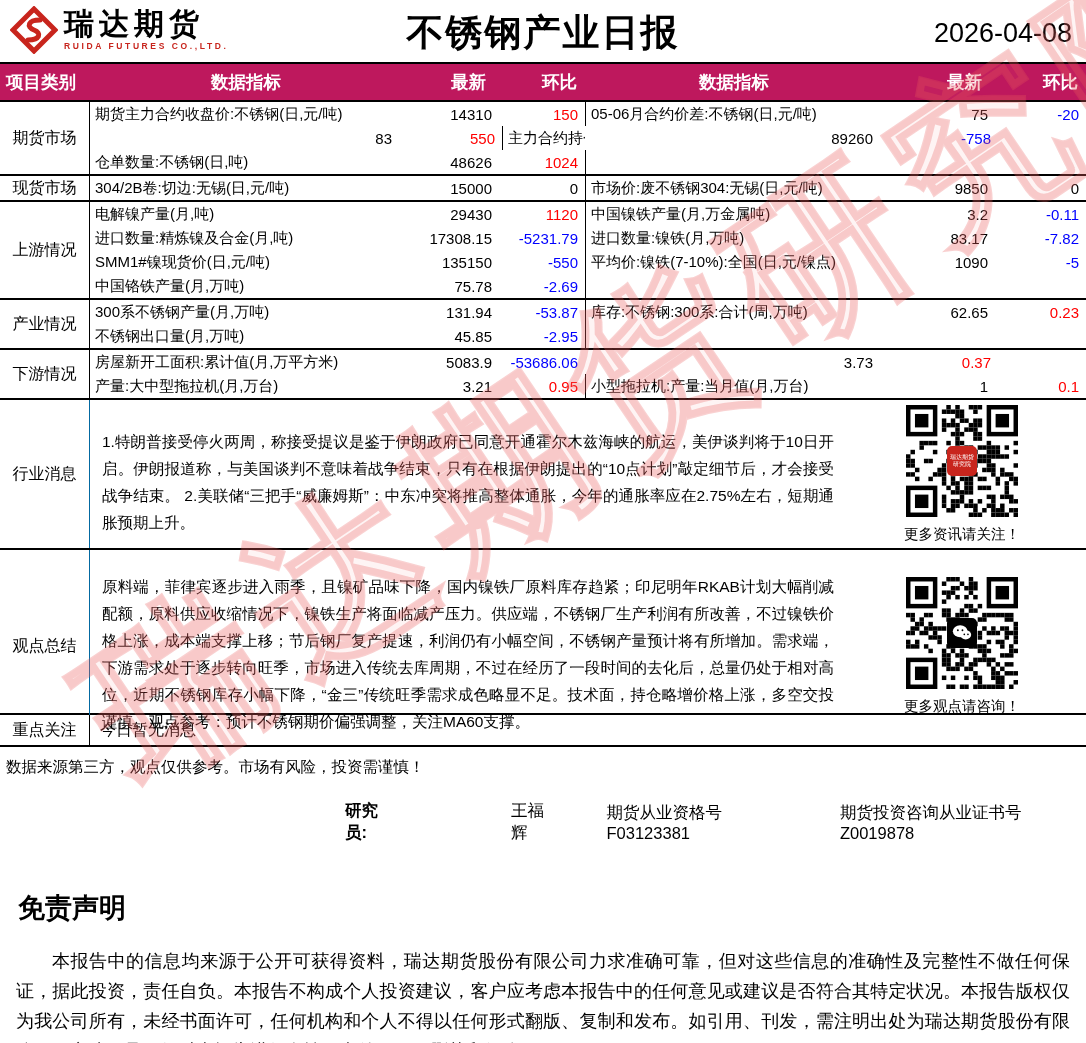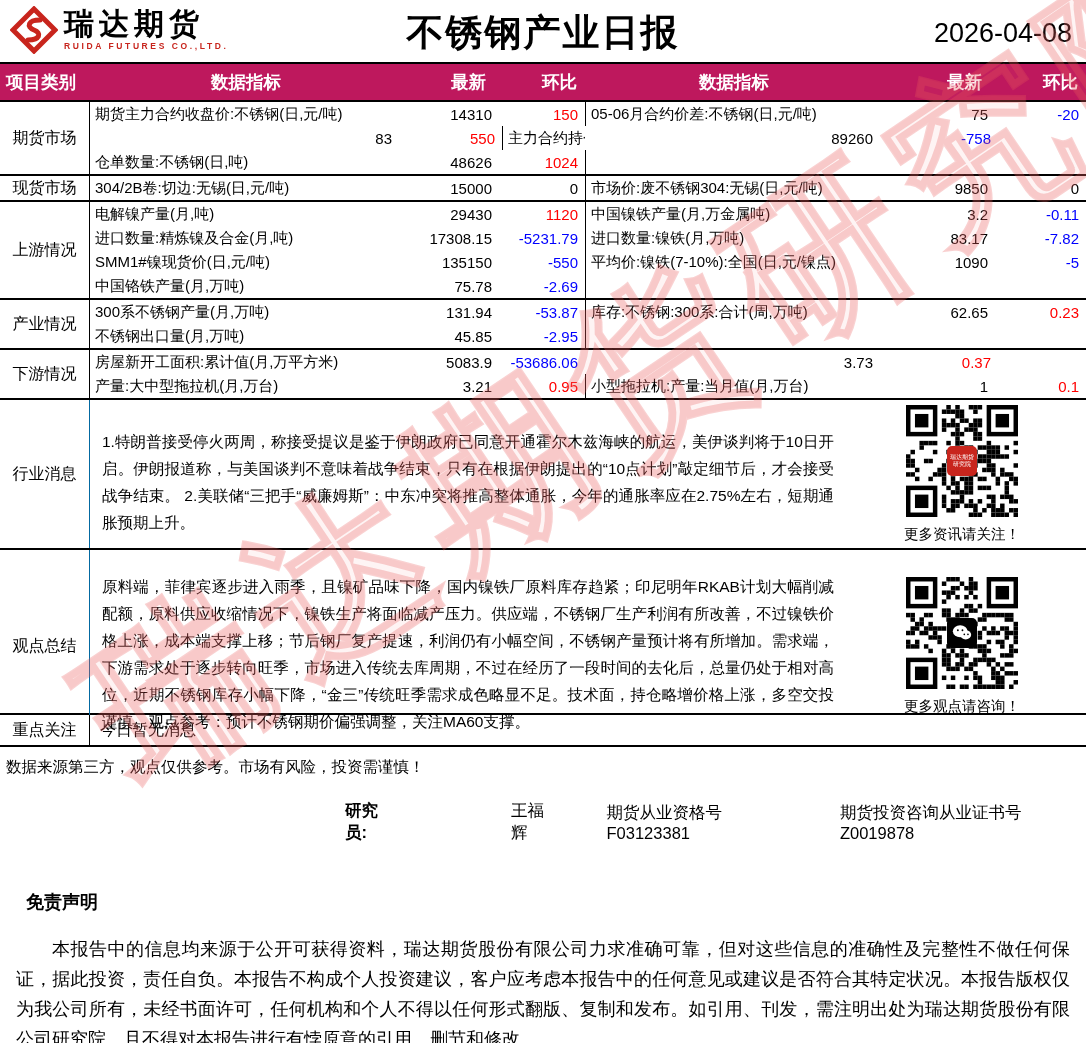--- a/index.html
+++ b/index.html
@@ -53,21 +53,21 @@
   .focus .ftxt{padding-left:10px;font-size:16px;}
 
   .src-note{padding:10px 0 0 6px;font-size:15.5px;}
   .researcher{display:flex;align-items:center;margin-top:22px;padding-left:345px;font-size:16.5px;gap:0;}
   .researcher .rlab{font-weight:bold;}
   .researcher .rname{margin-left:113px;}
   .researcher .rqual{margin-left:48px;}
   .researcher .rcert{margin-left:42px;}
 
   .disclaimer{margin-top:46px;padding:0 14px;}
-  .disclaimer h2{margin:12px;font-size:18px;font-weight:bold;}
+  .disclaimer h2{margin:4px;font-size:27px;font-weight:bold;}
   .disclaimer p{margin:20px 0 0 0;font-size:18px;line-height:30px;text-align:justify;text-indent:2em;padding:0 2px;}
 
   .watermark{position:absolute;left:40px;top:640px;transform:rotate(-34deg);transform-origin:left top;
              font-size:175px;font-weight:bold;white-space:nowrap;pointer-events:none;
              color:rgba(240,120,120,0.08);-webkit-text-stroke:2.5px rgba(235,90,90,0.28);letter-spacing:18px;z-index:5;}
 </style>
 </head>
 <body>
 
 <div class="page">

